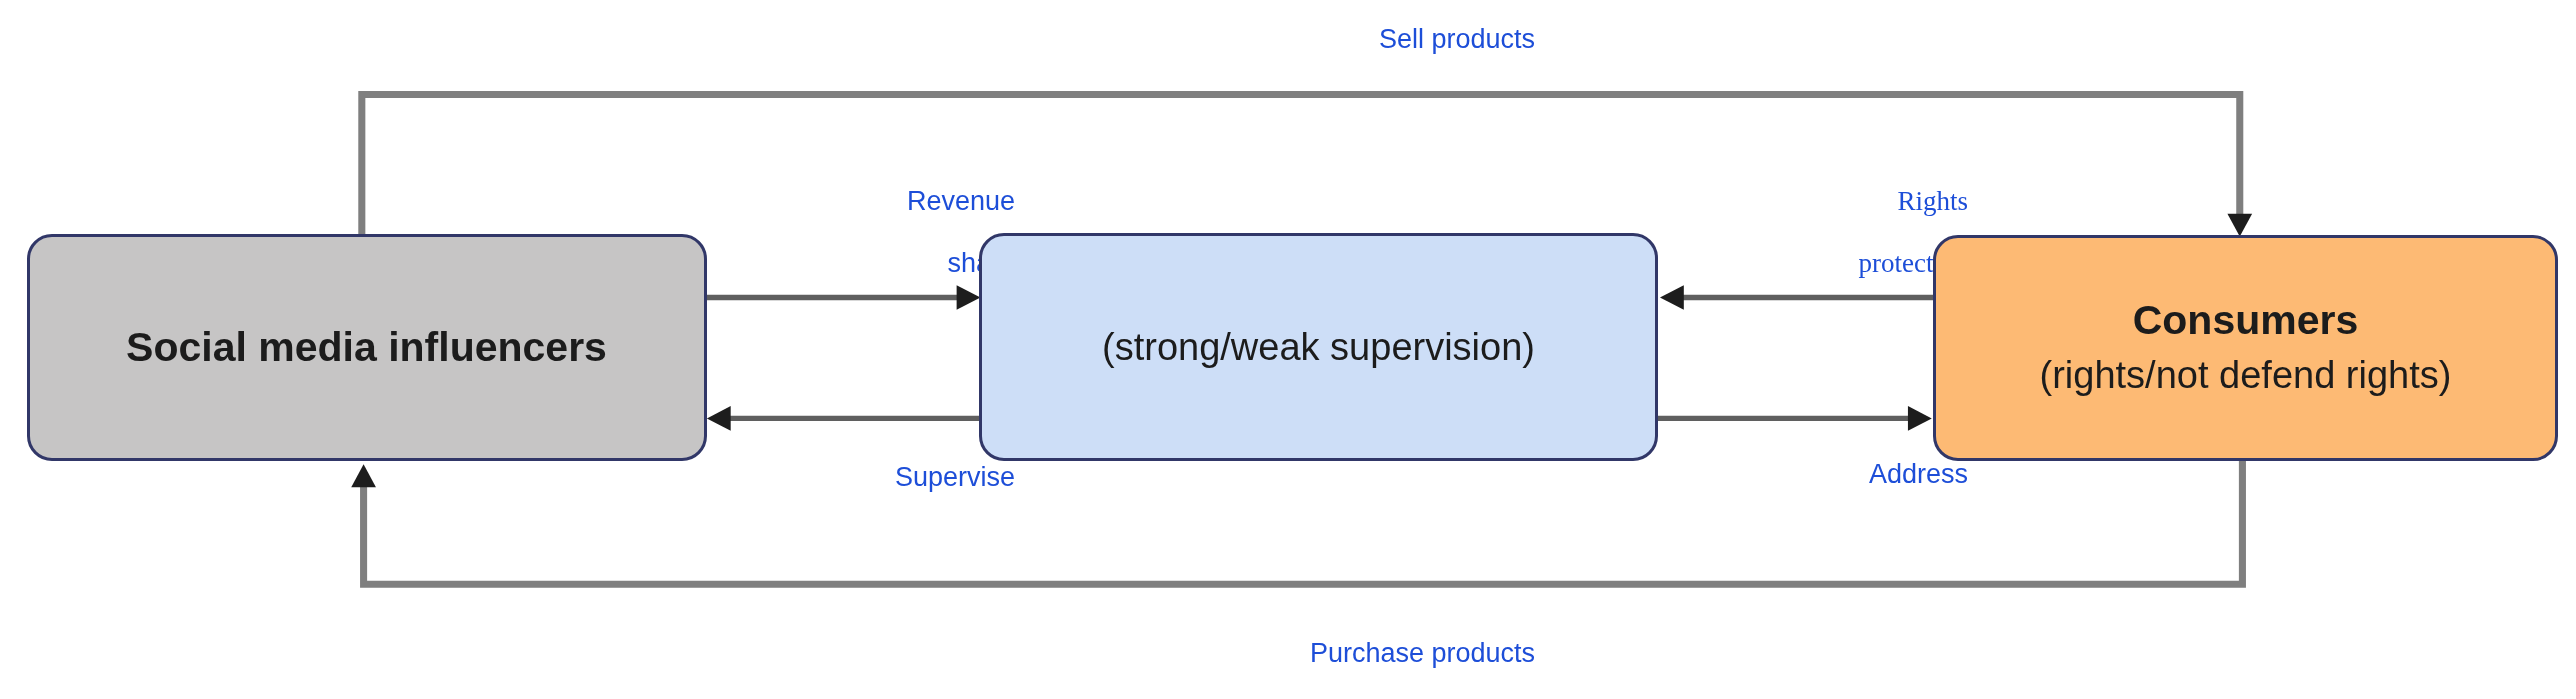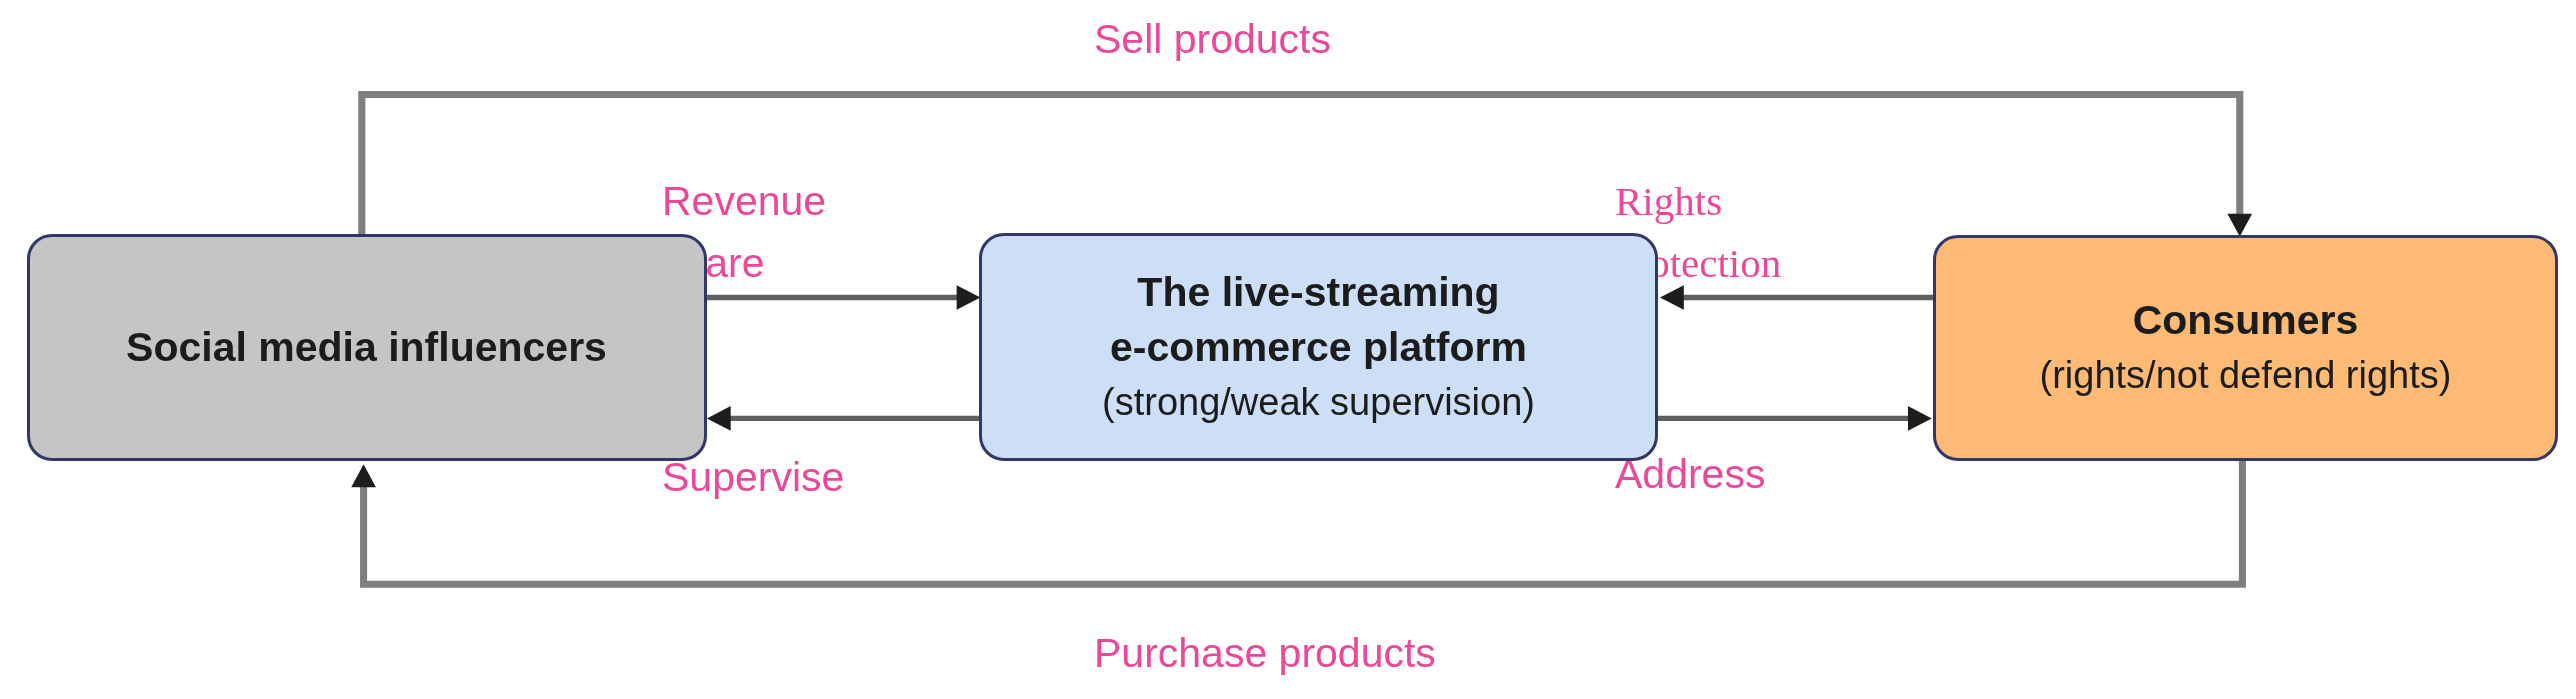--- a/index.html
+++ b/index.html
@@ -53,23 +53,23 @@
     white-space: pre-line;
   }
   .node-sub {
     font-size: 38px;
     font-weight: 400;
     line-height: 55px;
     white-space: pre-line;
   }
   .edge-label {
     position: absolute;
-    text-align: left;
-    color: #ec4899;
-    font-size: 41px;
+    text-align: right;
+    color: #1d4ed8;
+    font-size: 27px;
     font-weight: 400;
     line-height: 53px;
     white-space: pre-line;
   }
   .lbl-sell        { left: 1094px; top: 13.2px;  width: 441px; }
   .lbl-purchase    { left: 1094px; top: 627px; width: 441px; }
   .lbl-revenue     { left: 662px;  top: 170px; width: 353px; line-height: 62px; }
   .lbl-rights      { left: 1615px; top: 170px; width: 353px; line-height: 62px; font-family: Liberation Serif, serif; }
   .lbl-supervise   { left: 662px;  top: 451px; width: 353px; }
   .lbl-address     { left: 1615px; top: 448px; width: 353px; }
@@ -107,22 +107,20 @@
   <div class="edge-label lbl-rights">Rights
 protection</div>
   <div class="edge-label lbl-supervise">Supervise</div>
   <div class="edge-label lbl-address">Address</div>
 
   <div class="node node-influencers">
     <div class="node-title">Social media influencers</div>
   </div>
 
   <div class="node node-platform">
-    <div class="node-title">The live-streaming
-e-commerce platform</div>
     <div class="node-sub">(strong/weak supervision)</div>
   </div>
 
   <div class="node node-consumers">
     <div class="node-title">Consumers</div>
     <div class="node-sub">(rights/not defend rights)</div>
   </div>
 
 </div>
 

